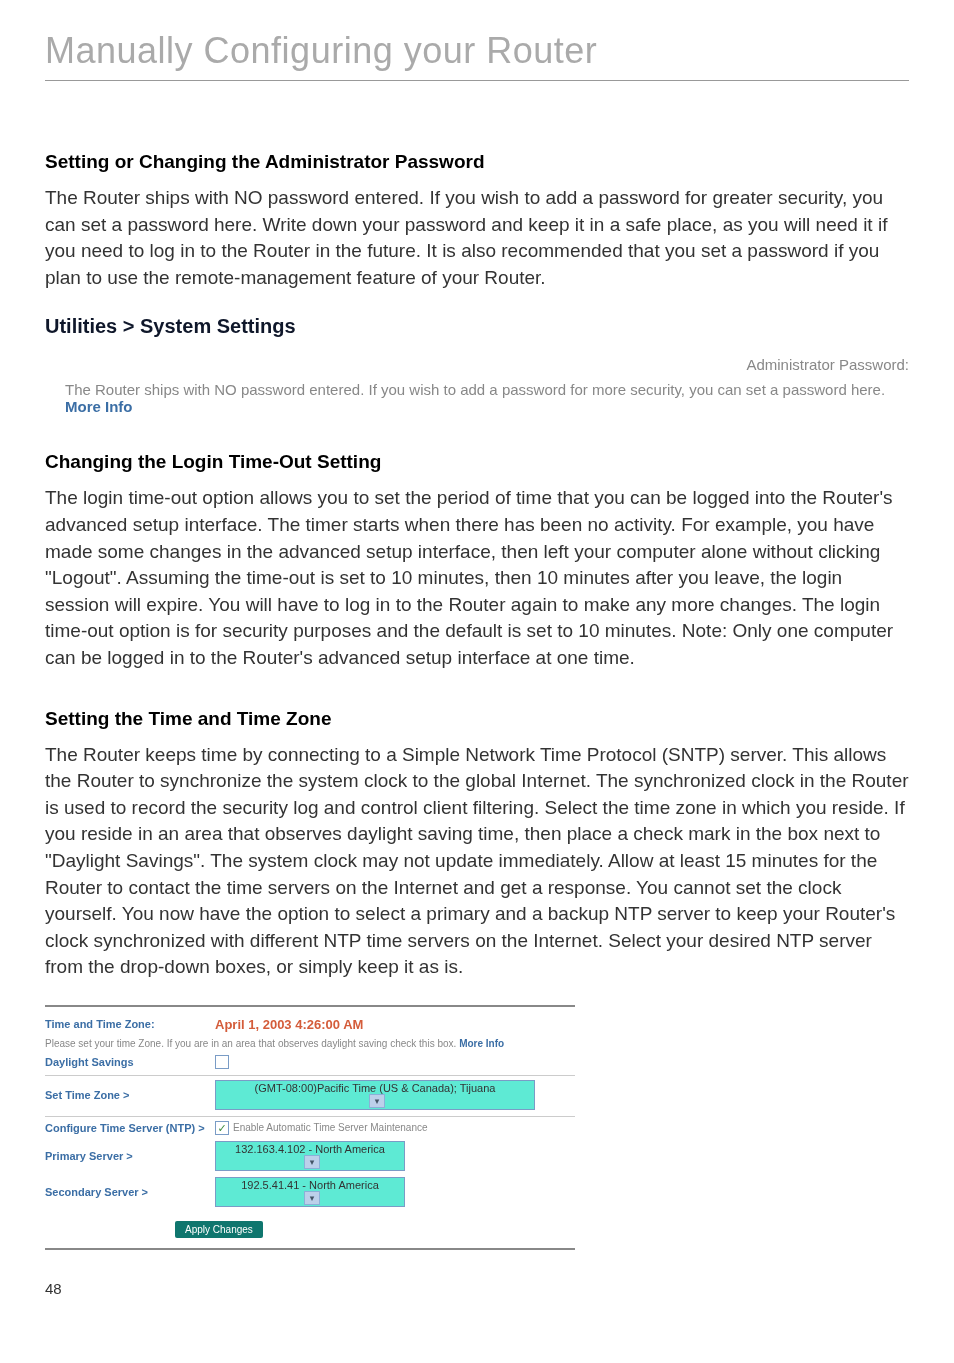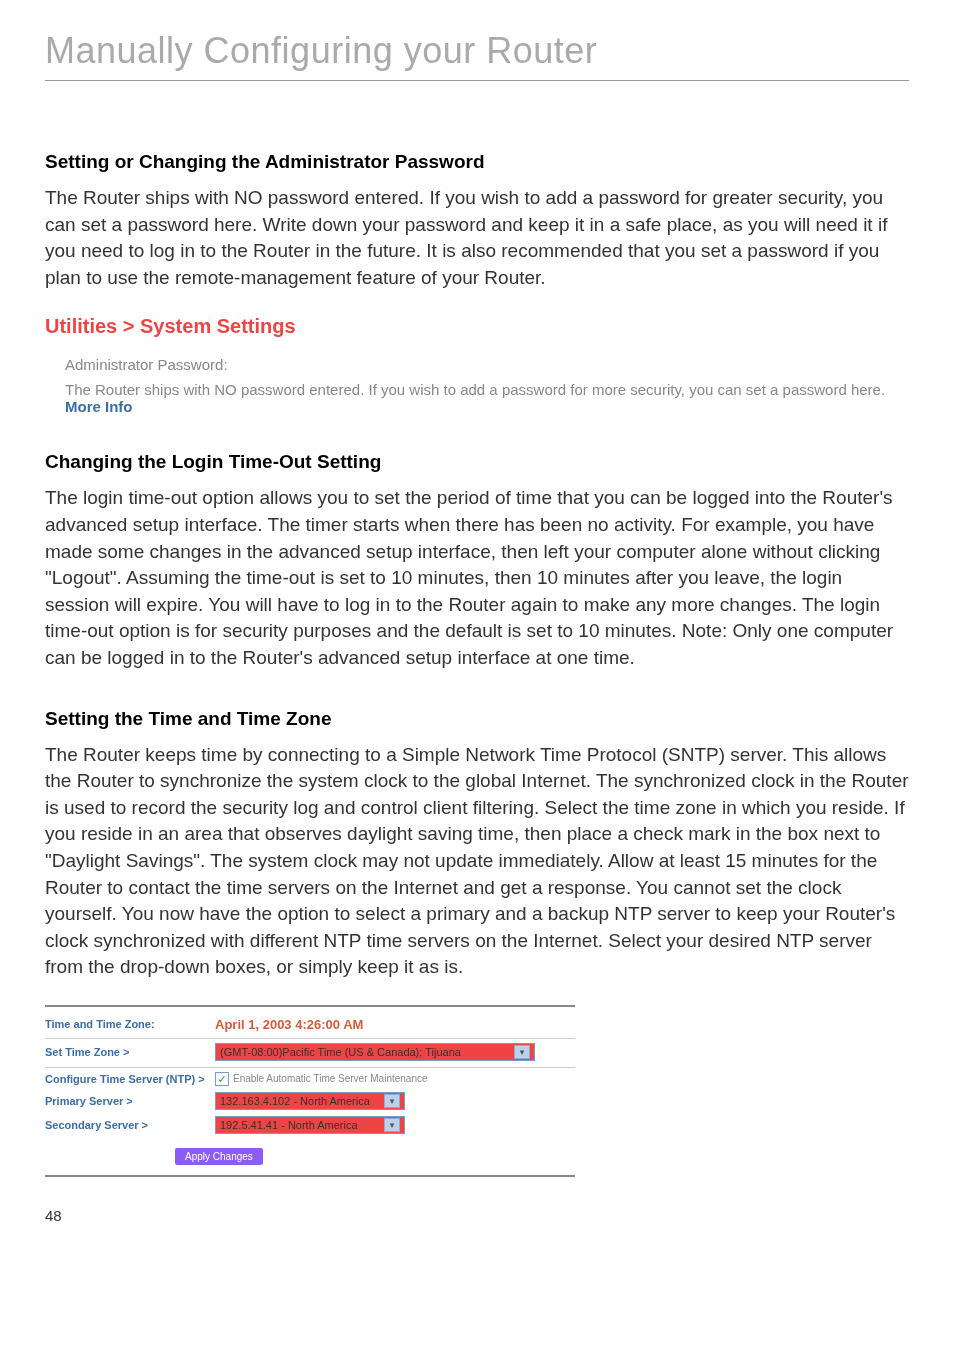--- a/index.html
+++ b/index.html
@@ -35,28 +35,29 @@
     }
     .body-text {
       font-size: 19px;
       line-height: 1.4;
       color: #333;
       margin-bottom: 24px;
     }
     .utilities-heading {
       font-size: 20px;
       font-weight: bold;
-      color: #ef4444;
+      color: #0f172a;
       margin-bottom: 18px;
     }
     .admin-label {
       font-size: 15px;
       color: #888;
       margin-left: 20px;
       margin-bottom: 8px;
+      text-align: right;
     }
     .router-ships {
       font-size: 15px;
       color: #888;
       margin-left: 20px;
       margin-bottom: 24px;
     }
     .more-info {
       color: #3b6ea5;
       font-weight: bold;
@@ -102,27 +103,28 @@
     .checkbox.checked::after {
       content: "✓";
       color: #3d8b3d;
       font-size: 11px;
       display: block;
       line-height: 12px;
       text-align: center;
     }
     .select-box {
       border: 1px solid #7a9cc6;
-      background: #ef4444;
+      background: #5eead4;
       font-size: 11px;
       padding: 1px 4px;
       display: flex;
       align-items: center;
       justify-content: space-between;
       color: #333;
+      flex-direction: column;
     }
     .select-wide {
       width: 320px;
     }
     .select-med {
       width: 190px;
     }
     .dropdown-arrow {
       width: 16px;
       height: 14px;
@@ -139,21 +141,21 @@
       font-size: 10px;
       color: #888;
       margin-left: 4px;
     }
     .thin-rule {
       border: none;
       border-top: 1px solid #ccc;
       margin: 4px 0;
     }
     .apply-btn {
-      background: #8b5cf6;
+      background: #0f766e;
       color: #fff;
       font-size: 10px;
       padding: 3px 10px;
       border: none;
       border-radius: 2px;
       margin-left: 130px;
       margin-top: 8px;
     }
     .bottom-rule {
       border: none;
@@ -187,20 +189,27 @@
 <p class="body-text">The login time-out option allows you to set the period of time that you can be logged into the Router's advanced setup interface. The timer starts when there has been no activity. For example, you have made some changes in the advanced setup interface, then left your computer alone without clicking "Logout". Assuming the time-out is set to 10 minutes, then 10 minutes after you leave, the login session will expire. You will have to log in to the Router again to make any more changes. The login time-out option is for security purposes and the default is set to 10 minutes. Note: Only one computer can be logged in to the Router's advanced setup interface at one time.</p>
 
 <h2 class="section-heading">Setting the Time and Time Zone</h2>
 <p class="body-text">The Router keeps time by connecting to a Simple Network Time Protocol (SNTP) server. This allows the Router to synchronize the system clock to the global Internet. The synchronized clock in the Router is used to record the security log and control client filtering. Select the time zone in which you reside. If you reside in an area that observes daylight saving time, then place a check mark in the box next to "Daylight Savings". The system clock may not update immediately. Allow at least 15 minutes for the Router to contact the time servers on the Internet and get a response. You cannot set the clock yourself. You now have the option to select a primary and a backup NTP server to keep your Router's clock synchronized with different NTP time servers on the Internet. Select your desired NTP server from the drop-down boxes, or simply keep it as is.</p>
 
 <div class="time-settings-box">
   <div class="time-row">
     <span class="time-label">Time and Time Zone:</span>
     <span class="time-value">April 1, 2003 4:26:00 AM</span>
   </div>
+  <p class="time-desc">
+    <span>Please set your time Zone. If you are in an area that observes daylight saving check this box. </span><span class="more-info-sm">More Info</span>
+  </p>
+  <div class="time-row">
+    <span class="time-label">Daylight Savings</span>
+    <span class="checkbox"></span>
+  </div>
   <hr class="thin-rule">
   <div class="time-row">
     <span class="time-label">Set Time Zone &gt;</span>
     <div class="select-box select-wide">
       <span>(GMT-08:00)Pacific Time (US &amp; Canada); Tijuana</span>
       <span class="dropdown-arrow">▾</span>
     </div>
   </div>
   <hr class="thin-rule">
   <div class="time-row">

